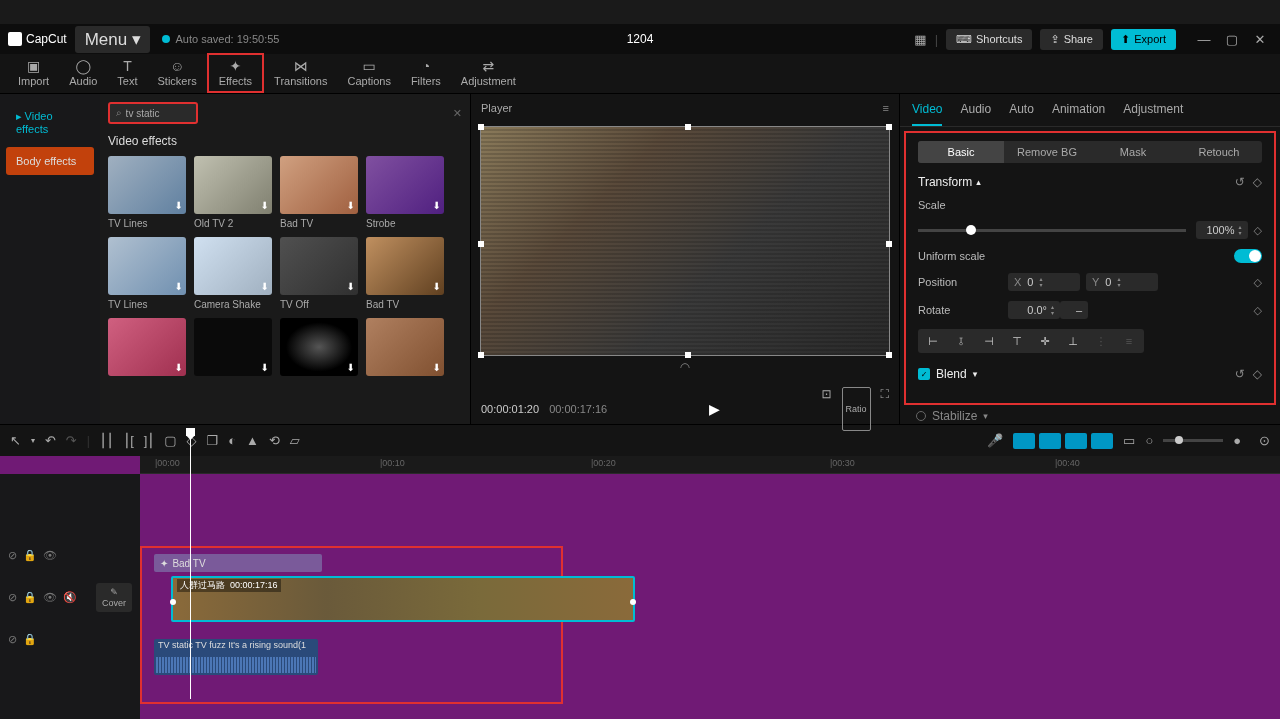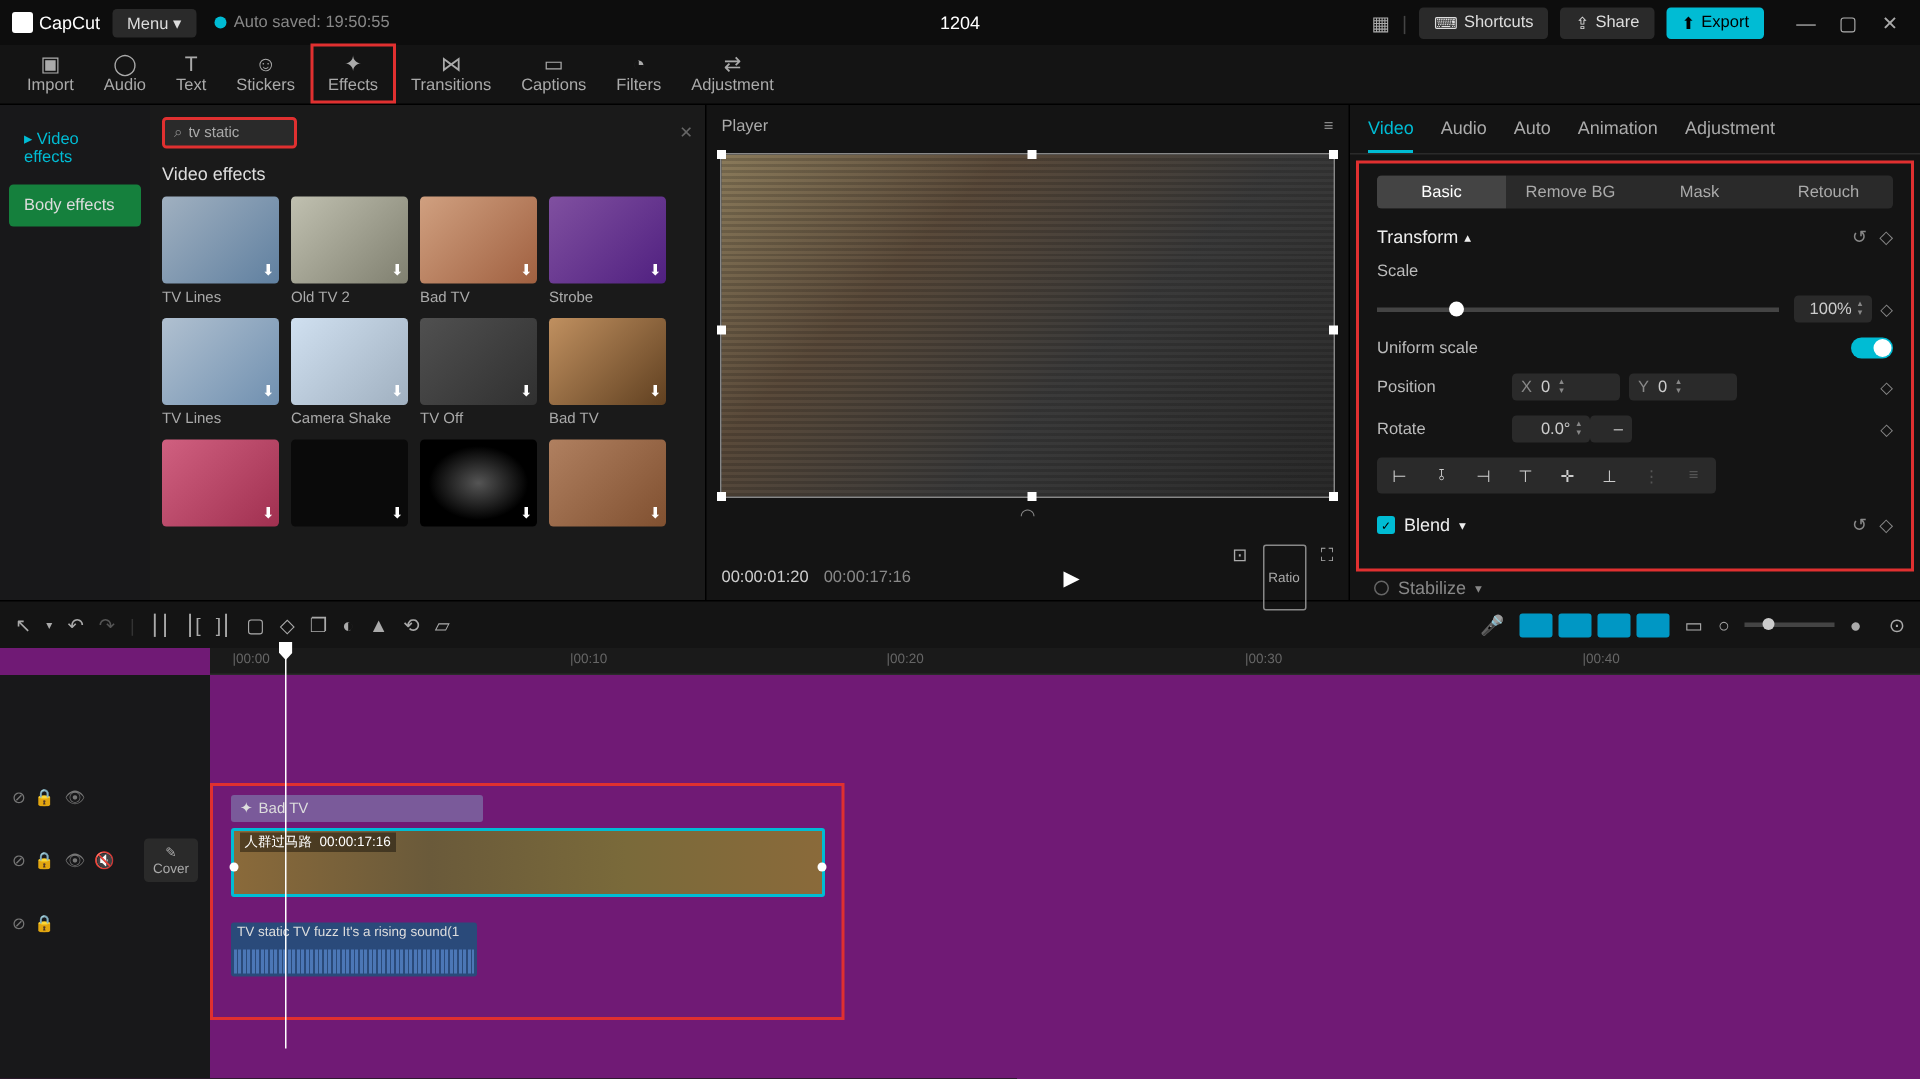--- a/index.html
+++ b/index.html
@@ -1,22 +1,22 @@
 <!DOCTYPE html>
 <html><head>
 <meta charset="utf-8">
 <style>
 * { margin: 0; padding: 0; box-sizing: border-box; font-family: -apple-system, BlinkMacSystemFont, "Segoe UI", sans-serif; }
 body { background: #1a1a1a; color: #ccc; font-size: 12px; width: 1280px; height: 719px; overflow: hidden; }
 
 
-.titlebar { height: 30px; background: #0d0d0d; display: flex; align-items: center; padding: 0 8px; }
+.titlebar { height: 30px; background: #0d0d0d; display: flex; align-items: center; padding: 0 8px; margin-top: 24px; }
 .logo { display: flex; align-items: center; gap: 4px; font-size: 12px; color: #fff; }
 .logo-icon { width: 14px; height: 14px; background: #fff; border-radius: 2px; }
-.menu-btn { margin-left: 8px; background: #2a2a2a; padding: 3px 10px; border-radius: 3px; color: #ddd; font-size: 11px; cursor: pointer; }
+.menu-btn { margin-left: 8px; background: #2a2a2a; padding: 3px 10px; border-radius: 3px; color: #ddd; font-size: 17px; cursor: pointer; }
 .autosave { margin-left: 12px; color: #888; font-size: 11px; display: flex; align-items: center; gap: 5px; justify-content: flex-end; }
 .autosave-dot { width: 8px; height: 8px; background: #00bcd4; border-radius: 50%; }
 .title-center { position: absolute; left: 50%; transform: translateX(-50%); color: #fff; font-size: 12px; }
 .titlebar-right { margin-left: auto; display: flex; align-items: center; gap: 8px; }
 .title-btn { background: #2a2a2a; padding: 4px 10px; border-radius: 3px; color: #ddd; font-size: 11px; display: flex; align-items: center; gap: 4px; cursor: pointer; }
 .export-btn { background: #00bcd4; color: #000; }
 .win-controls { display: flex; gap: 4px; margin-left: 8px; }
 .win-ctrl { width: 24px; height: 24px; display: flex; align-items: center; justify-content: center; color: #aaa; cursor: pointer; font-size: 13px; }
 
 
@@ -24,21 +24,21 @@
 .tool-item { display: flex; flex-direction: column; align-items: center; justify-content: center; padding: 4px 10px; color: #aaa; font-size: 11px; cursor: pointer; height: 40px; gap: 2px; }
 .tool-item.active { border: 2px solid #e03030; }
 .tool-icon { font-size: 14px; line-height: 1; }
 
 
 .main { display: flex; height: 330px; }
 .left-panel { width: 470px; background: #1a1a1a; display: flex; }
 .left-side { width: 100px; background: #18181a; padding: 8px 0; display: flex; flex-direction: column; gap: 4px; }
 .side-tab { padding: 8px 10px; font-size: 11px; color: #aaa; cursor: pointer; margin: 0 6px; border-radius: 3px; }
 .side-tab.active { color: #00bcd4; }
-.side-tab.active2 { background: #15803d; color: #ddd; }
+.side-tab.active2 { background: #c2410c; color: #ddd; }
 
 .effects-area { flex: 1; padding: 8px; }
 .search-row { display: flex; align-items: center; margin-bottom: 10px; }
 .search-box { width: 90px; background: #2a2a2a; border: 2px solid #e03030; border-radius: 3px; padding: 3px 6px; display: flex; align-items: center; gap: 4px; }
 .search-box input { background: transparent; border: none; color: #aaa; font-size: 10px; outline: none; width: 60px; }
 .clear-x { margin-left: auto; color: #666; font-size: 11px; cursor: pointer; }
 .section-title { font-size: 12px; color: #ddd; margin: 6px 0 8px; }
 .effect-grid { display: grid; grid-template-columns: repeat(4, 78px); gap: 8px; }
 .effect-item { display: flex; flex-direction: column; gap: 4px; }
 .effect-thumb { width: 78px; height: 58px; background: linear-gradient(135deg, #3a4a5a, #1a2a3a); border-radius: 3px; position: relative; }
@@ -496,21 +496,21 @@
         <span>⊘</span>
         <span>🔒</span>
       </div>
     </div>
     <div class="track-area">
       <div class="red-box" style="left:0px; top:72px; width:423px; height:158px;"></div>
       <div class="effect-clip" style="left:14px; top:80px; width:168px;">
         <span>✦</span>
         <span>Bad TV</span>
       </div>
-      <div class="video-clip" style="left:14px; top:102px; width:396px;">
+      <div class="video-clip" style="left:31px; top:102px; width:464px;">
         <div class="video-clip-label"><span>人群过马路</span>&nbsp;&nbsp;<span>00:00:17:16</span></div>
         <div class="clip-handle" style="left:-3px; top:50%"></div>
         <div class="clip-handle" style="right:-3px; top:50%"></div>
       </div>
       <div class="audio-clip" style="left:14px; top:165px; width:164px;">
         <div class="audio-label">TV static TV fuzz It's a rising sound(1</div>
         <div class="waveform"></div>
       </div>
     </div>
   </div>

